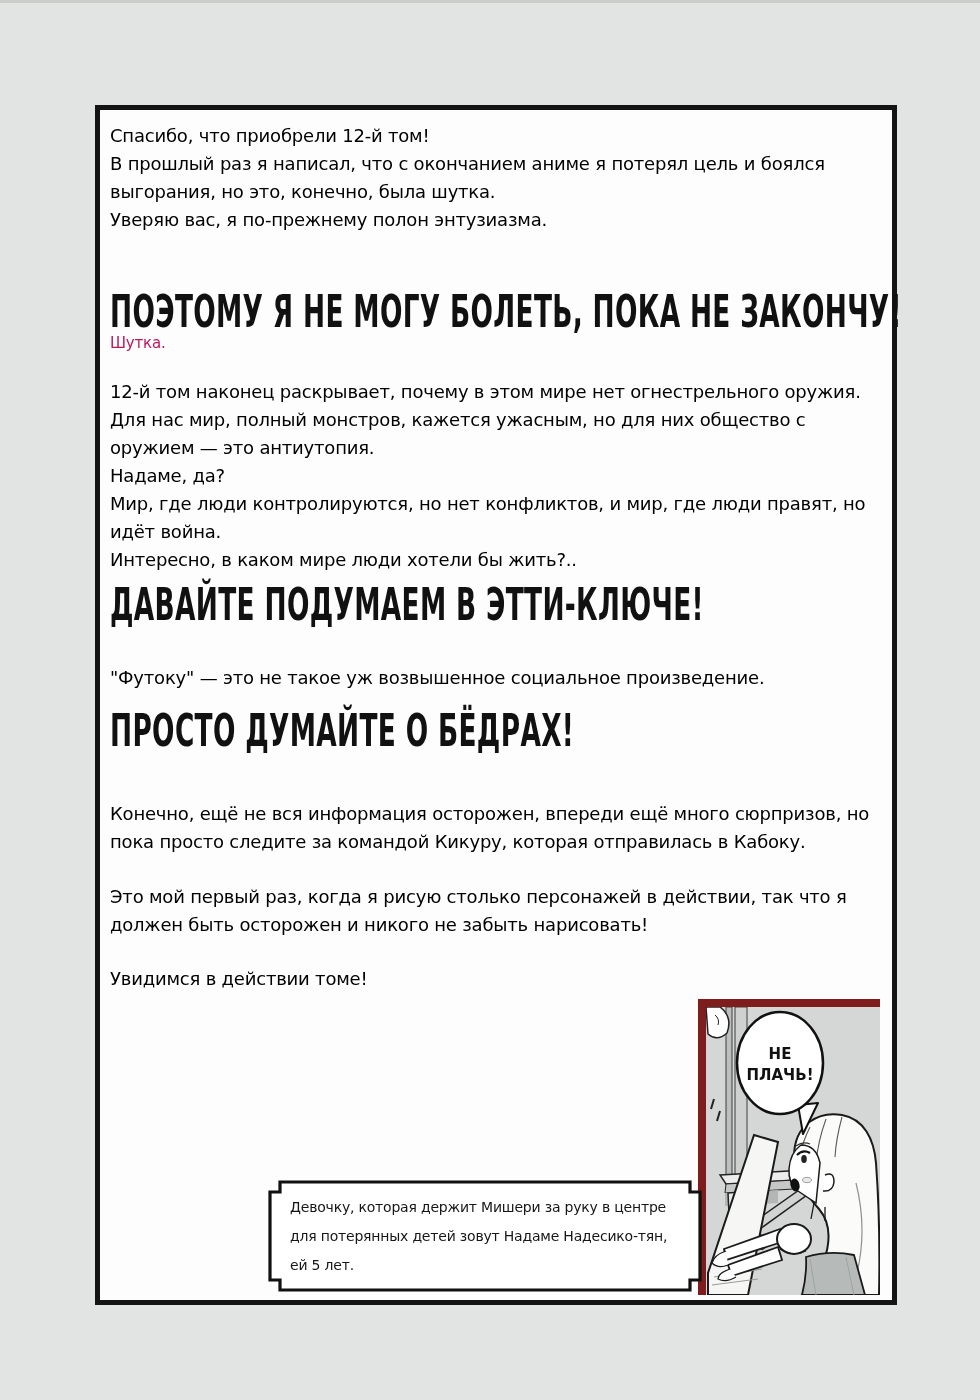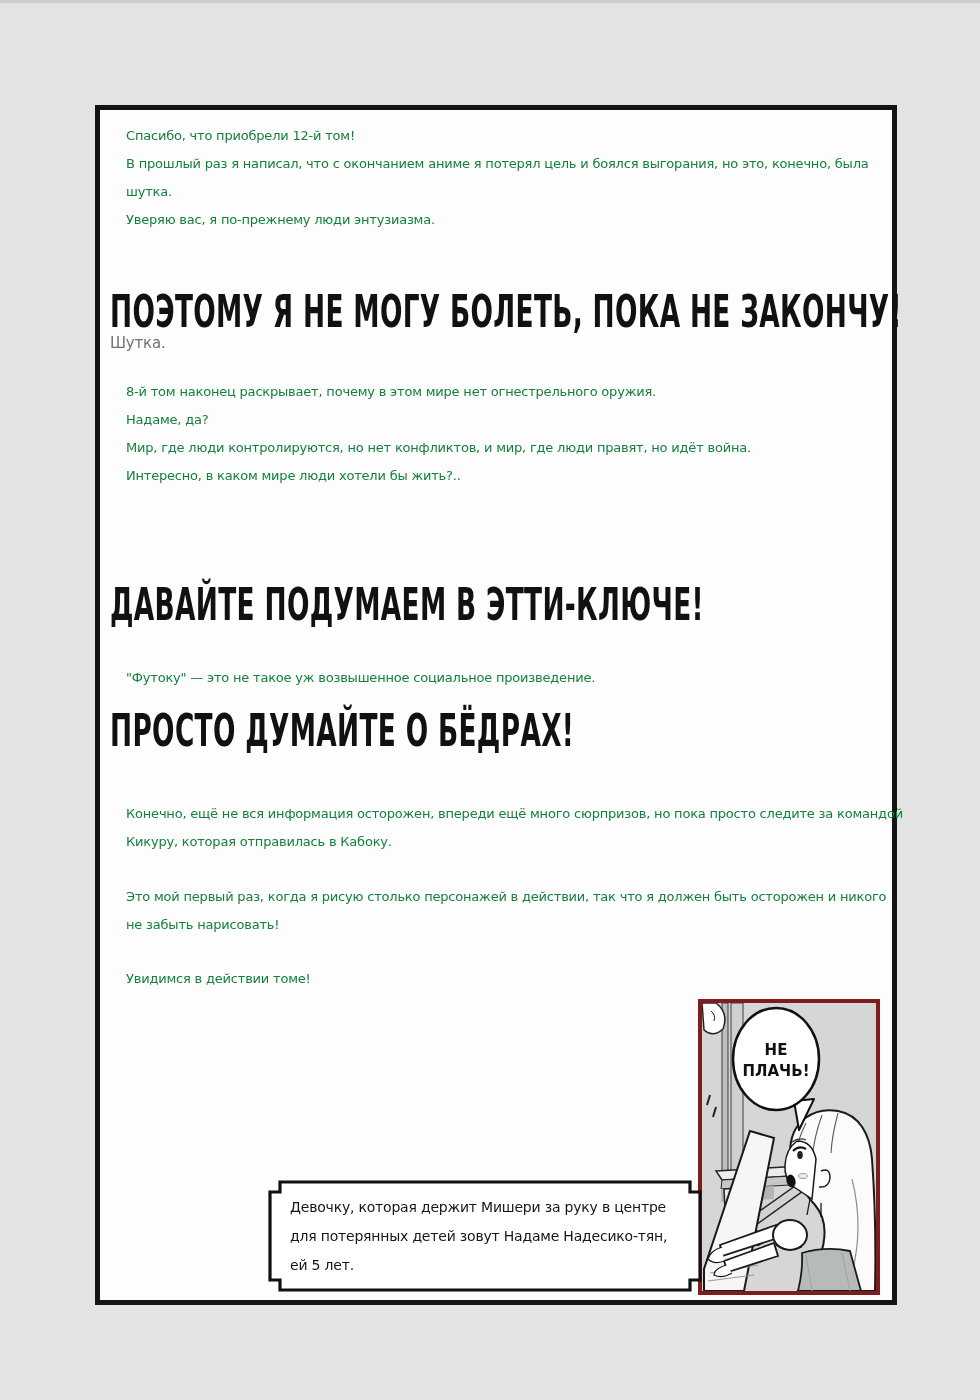--- a/index.html
+++ b/index.html
@@ -16,39 +16,39 @@
   }
   .content-box{
     position:absolute;left:95px;top:105px;
     width:802px;height:1200px;
     background:#fdfdfd;
     border:5px solid #141414;
     box-sizing:border-box;
   }
   .abs{position:absolute;}
   .body-text{
-    left:26px;width:780px;
-    font-size:13px;line-height:28px;letter-spacing:-0.2px;
-    color:#15803d;
+    left:10px;width:780px;
+    font-size:18px;line-height:28px;letter-spacing:-0.2px;
+    color:#000000;
   }
   .body-text p{margin:0;}
   .hd-wrap{left:10px;white-space:nowrap;}
   .hd{
     display:inline-block;
     font-size:40px;font-weight:bold;color:#111;
     transform:scale(0.66,1.12);
     transform-origin:0 80%;
     letter-spacing:0.5px;
   }
   .note{
-    left:10px;font-size:15px;color:#737373;letter-spacing:-0.2px;
+    left:10px;font-size:15px;color:#be185d;letter-spacing:-0.2px;
   }
   .manga-panel{
     left:598px;top:889px;width:182px;height:296px;
-    border:4px solid #7f1d1d;box-sizing:border-box;
+    border:8px solid #7f1d1d;box-sizing:border-box;
     background:#d5d7d6;
   }
   .manga-panel svg{display:block;width:174px;height:288px;}
   .caption-wrap{
     left:168px;top:1070px;width:434px;height:112px;
   }
   .caption-wrap svg{position:absolute;left:0;top:0;}
   .caption-text{
     position:absolute;left:22px;top:13px;width:396px;
     font-size:14px;line-height:29px;letter-spacing:-0.2px;color:#161616;
@@ -58,30 +58,31 @@
 <body>
 
 <div class="page">
   <div class="top-edge"></div>
 
   <div class="content-box">
 
     <div class="abs body-text" style="top:12px">
       <p>Спасибо, что приобрели 12-й том!</p>
       <p>В прошлый раз я написал, что с окончанием аниме я потерял цель и боялся выгорания, но это, конечно, была шутка.</p>
-      <p>Уверяю вас, я по-прежнему люди энтузиазма.</p>
+      <p>Уверяю вас, я по-прежнему полон энтузиазма.</p>
     </div>
 
     <div class="abs hd-wrap" style="top:180px">
       <span class="hd">ПОЭТОМУ Я НЕ МОГУ БОЛЕТЬ, ПОКА НЕ ЗАКОНЧУ!</span>
     </div>
     <div class="abs note" style="top:224px">Шутка.</div>
 
     <div class="abs body-text" style="top:268px">
-      <p>8-й том наконец раскрывает, почему в этом мире нет огнестрельного оружия.</p>
+      <p>12-й том наконец раскрывает, почему в этом мире нет огнестрельного оружия.</p>
+      <p>Для нас мир, полный монстров, кажется ужасным, но для них общество с оружием — это антиутопия.</p>
       <p>Надаме, да?</p>
       <p>Мир, где люди контролируются, но нет конфликтов, и мир, где люди правят, но идёт война.</p>
       <p>Интересно, в каком мире люди хотели бы жить?..</p>
     </div>
 
     <div class="abs hd-wrap" style="top:473px">
       <span class="hd">ДАВАЙТЕ ПОДУМАЕМ В ЭТТИ-КЛЮЧЕ!</span>
     </div>
 
     <div class="abs body-text" style="top:554px">

